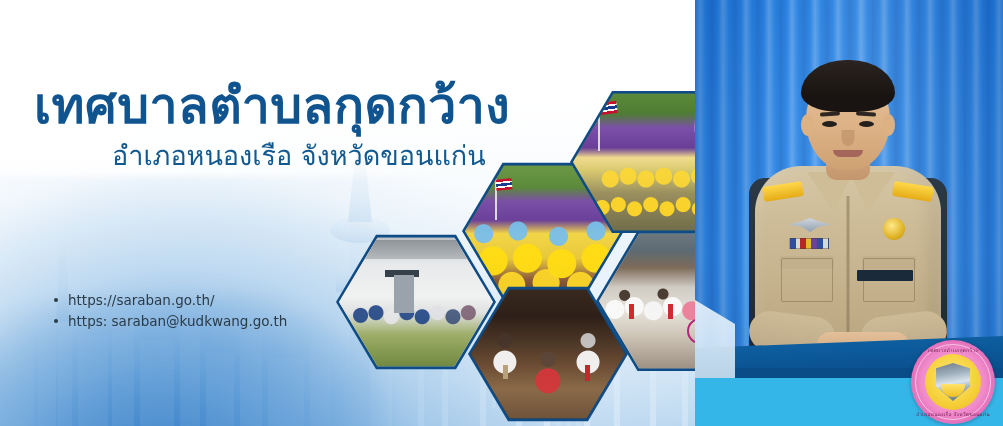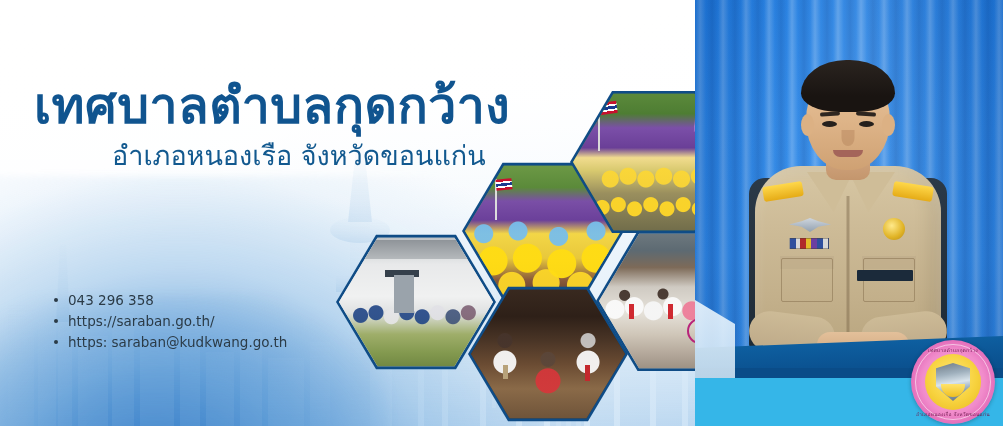--- a/index.html
+++ b/index.html
@@ -536,24 +536,20 @@
   </div>
 
   <div class="title-wrap">
     <div class="main-title">เทศบาลตำบลกุดกว้าง</div>
     <div class="sub-title">อำเภอหนองเรือ จังหวัดขอนแก่น</div>
   </div>
 
   <ul class="contact">
     <li>
       <span class="dot"></span>
-      <span>043 296 358</span>
-    </li>
-    <li>
-      <span class="dot"></span>
       <span>https://saraban.go.th/</span>
     </li>
     <li>
       <span class="dot"></span>
       <span>https: saraban@kudkwang.go.th</span>
     </li>
   </ul>
 
   <div class="hexes">
 

